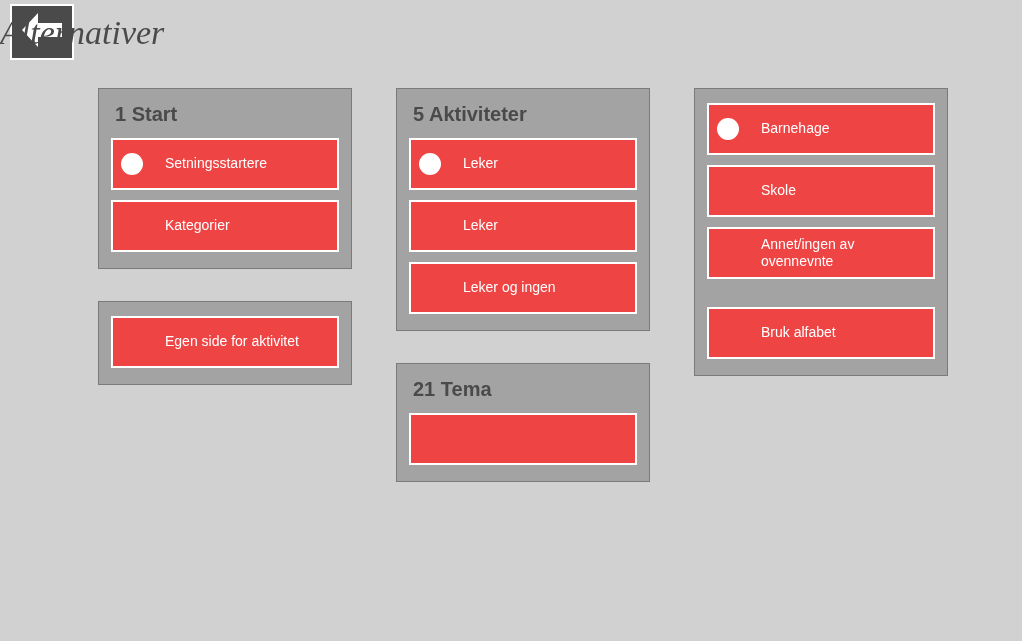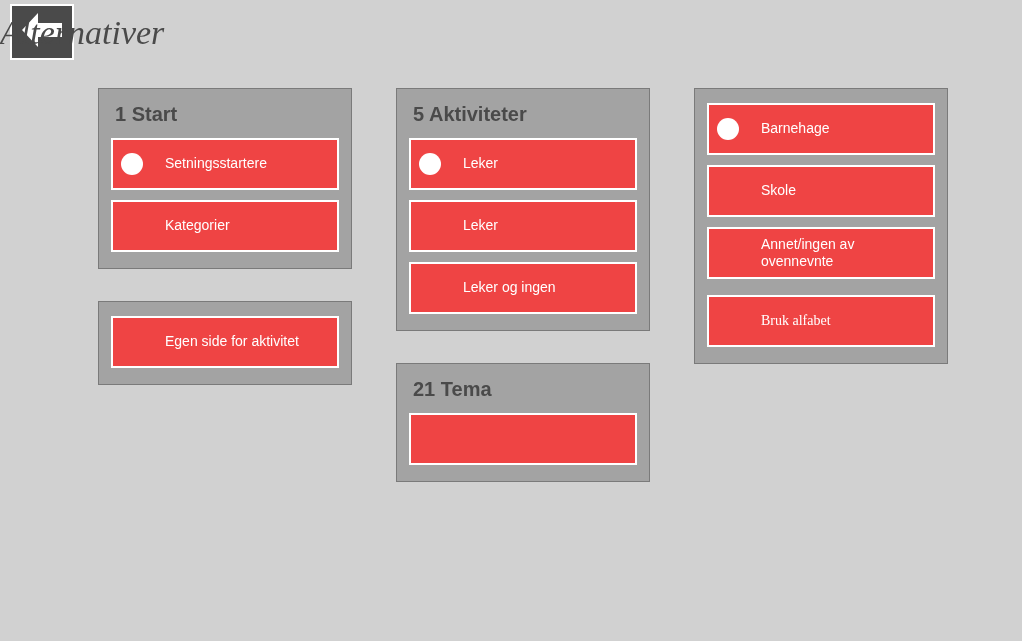--- a/index.html
+++ b/index.html
@@ -161,19 +161,19 @@
           <div class="option-label">Barnehage</div>
         </div>
         <div class="option">
           <div class="radio-blank"></div>
           <div class="option-label">Skole</div>
         </div>
         <div class="option">
           <div class="radio-blank"></div>
           <div class="option-label">Annet/ingen av ovennevnte</div>
         </div>
-        <div class="option" style="margin-top: 16px; font-family: Liberation Serif, serif;">
+        <div class="option" style="margin-top: 28px;">
           <div class="radio-blank"></div>
           <div class="option-label">Bruk alfabet</div>
         </div>
       </div>
     </div>
   </div>
 
 </body></html>

